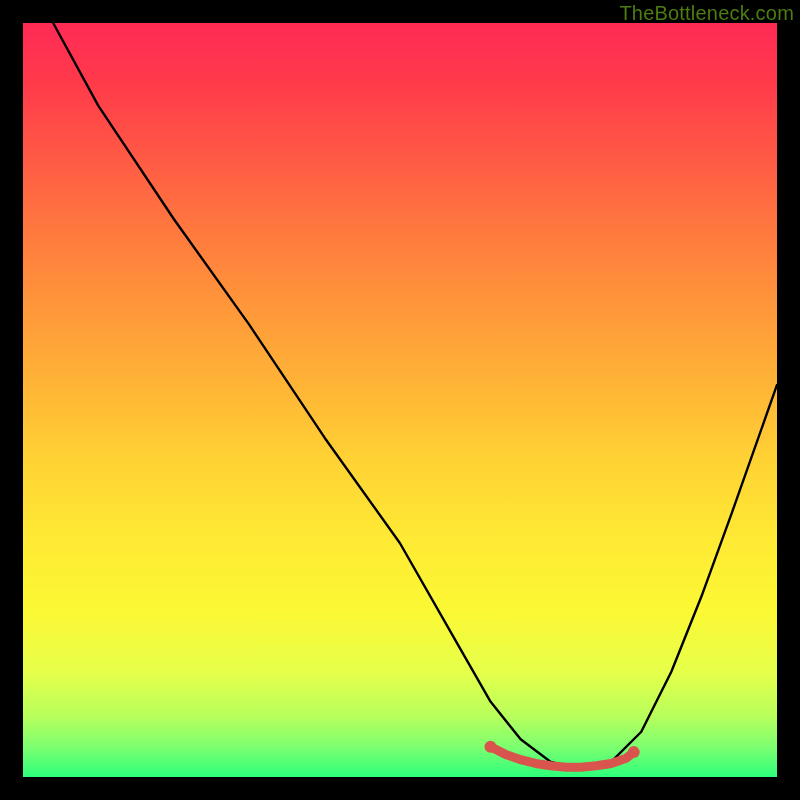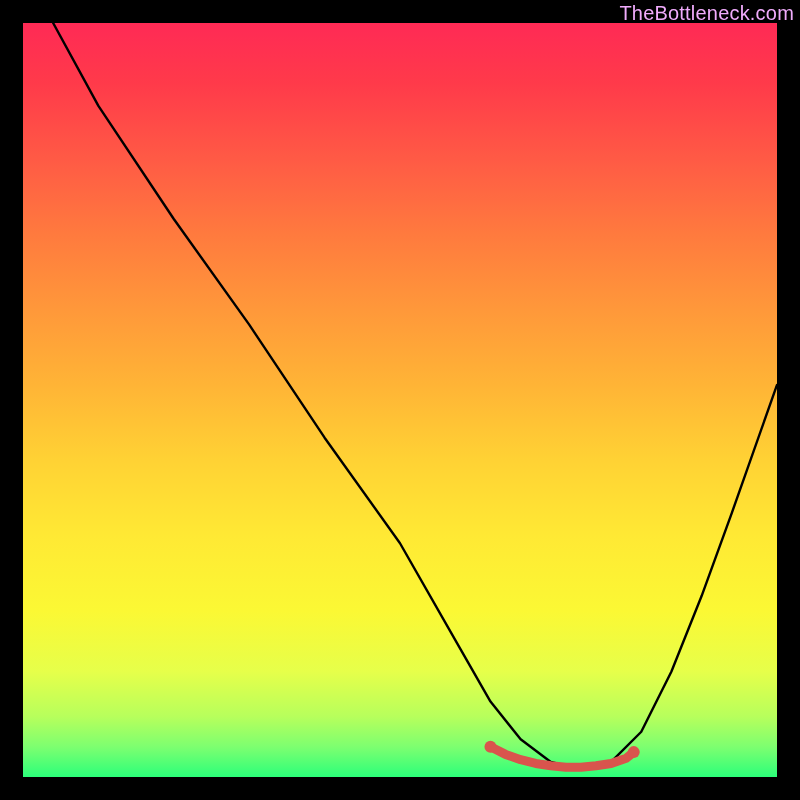--- a/index.html
+++ b/index.html
@@ -37,21 +37,21 @@
       #7dff70 96%,
       #2cff7a 100%
     );
   }
   .watermark {
     position: absolute;
     top: 2px;
     right: 6px;
     font-family: Arial, Helvetica, sans-serif;
     font-size: 20px;
-    color: #f0abfc;
+    color: #4d7c0f;
     letter-spacing: 0.2px;
     user-select: none;
   }
   svg.overlay {
     position: absolute;
     left: 0;
     top: 0;
     width: 754px;
     height: 754px;
     overflow: visible;

